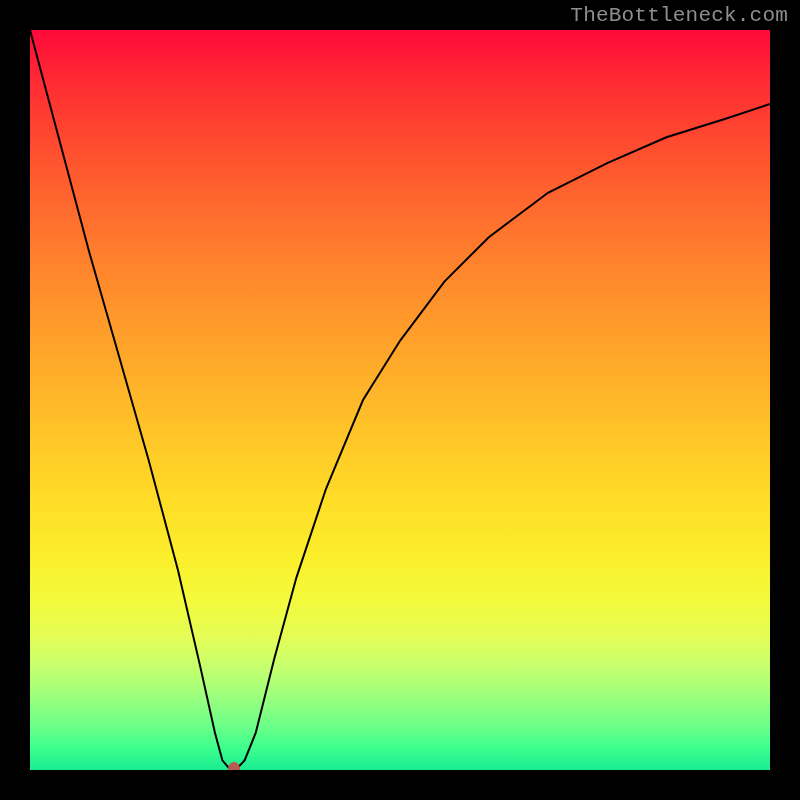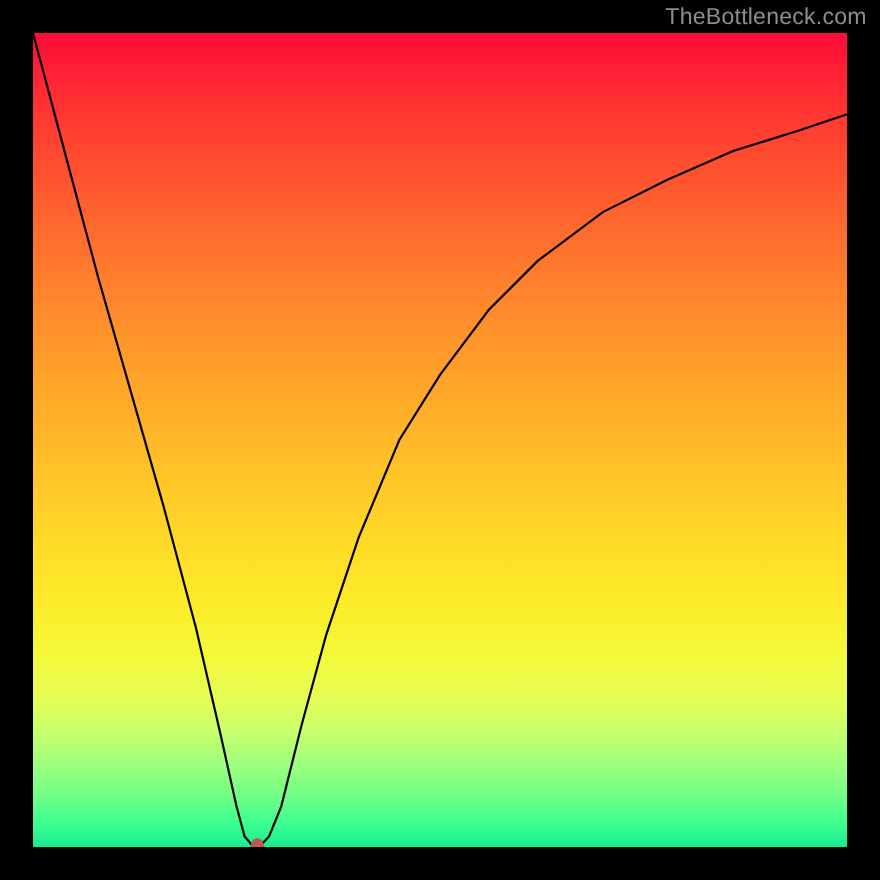--- a/index.html
+++ b/index.html
@@ -9,20 +9,21 @@
     height: 800px;
     background: #000000;
     overflow: hidden;
     font-family: Arial, Helvetica, sans-serif;
   }
   .frame {
     position: relative;
     width: 800px;
     height: 800px;
     background: #000000;
+    font-family: Liberation Mono, monospace;
   }
   .plot-area {
     position: absolute;
     left: 30px;
     top: 30px;
     width: 740px;
     height: 740px;
     overflow: hidden;
   }
   .gradient-bg {

